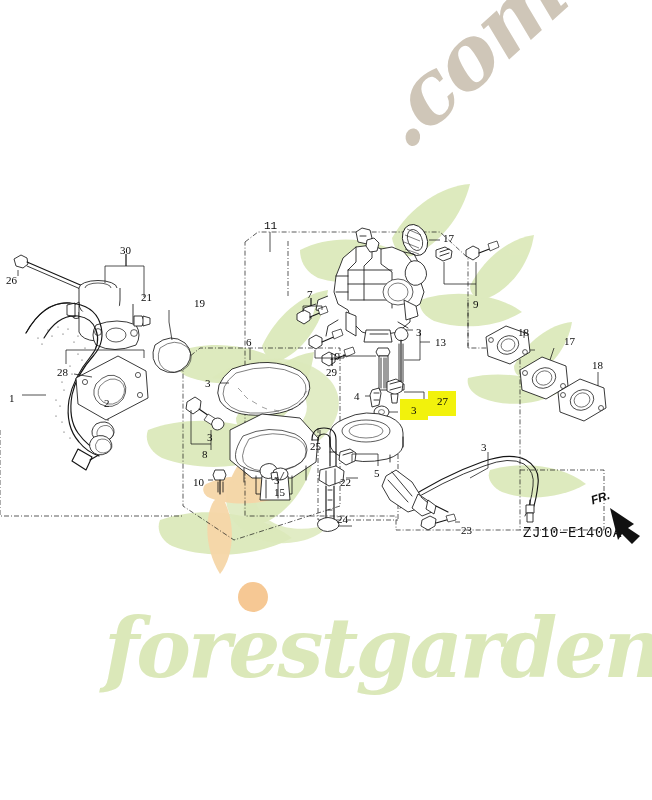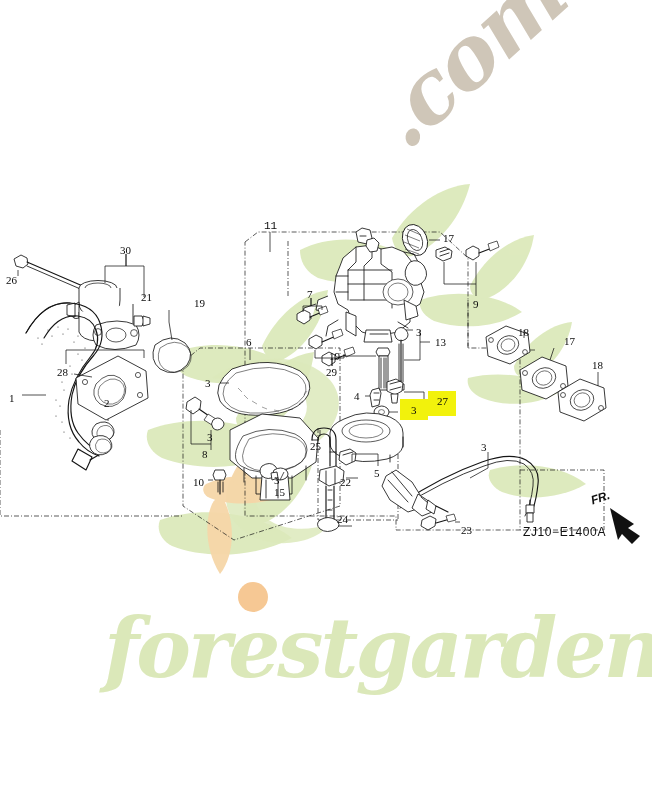--- a/index.html
+++ b/index.html
@@ -62,22 +62,22 @@
     position:absolute;
     font-family:"Liberation Serif", serif;
     font-size:11px;
     color:#0a0a0a;
     line-height:11px;
     white-space:nowrap;
   }
   .partno{
     position:absolute;
     left:523px;top:525px;
-    font-family:Liberation Sans, sans-serif;
-    font-size:12px;
+    font-family:Liberation Mono, monospace;
+    font-size:14px;
     letter-spacing:.6px;
     color:#111;
     white-space:nowrap;
   }
   .frlabel{
     position:absolute;
     left:589px;top:494px;
     font-family:"Liberation Sans", sans-serif;
     font-size:12px;
     font-weight:700;

